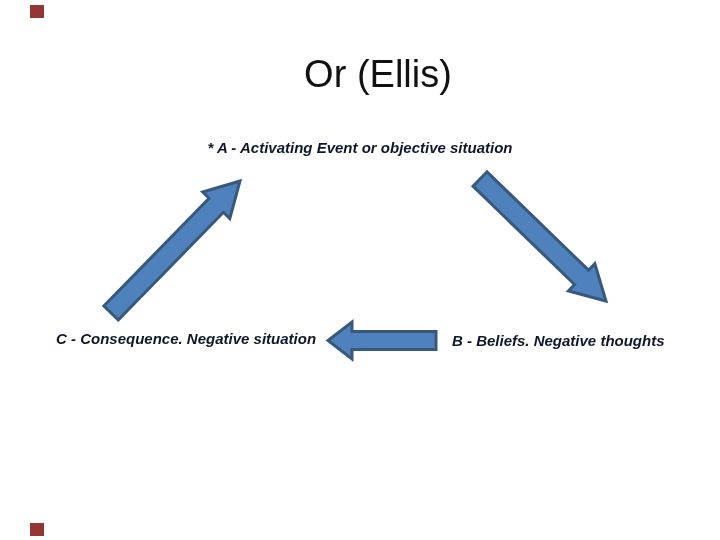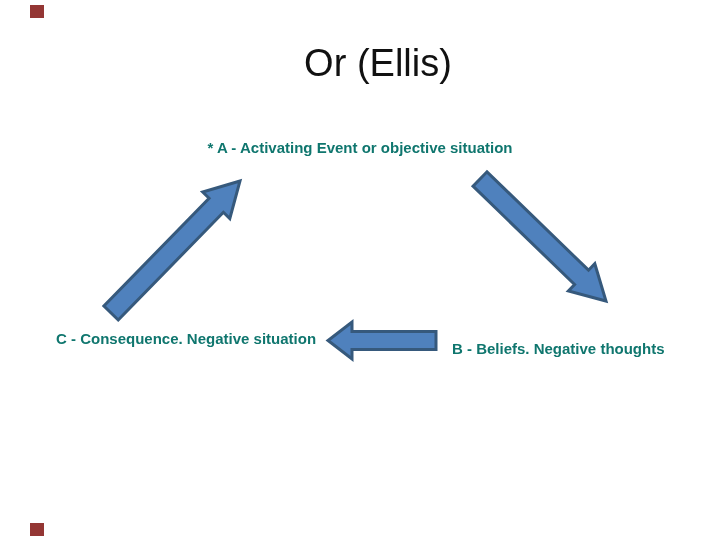--- a/index.html
+++ b/index.html
@@ -24,48 +24,49 @@
     background: #943634;
   }
   .corner-marker.top { top: 5px; }
   .corner-marker.bottom { top: 523px; }
 
   .slide-title {
     position: absolute;
     top: 42px;
     left: 0;
     right: 0;
-    margin: 0;
+    margin: 11px;
     text-align: center;
     font-size: 38px;
     font-weight: 400;
     letter-spacing: 0px;
     color: #111111;
     padding-left: 36px;
   }
   .label {
     position: absolute;
     font-size: 15px;
     font-weight: 700;
     line-height: 19px;
     white-space: nowrap;
-    color: #0f766e;
+    color: #0f172a;
+    font-style: italic;
   }
   .label-a {
     top: 138px;
     left: 0;
     right: 0;
     text-align: center;
   }
   .label-c {
     top: 329px;
     left: 56px;
   }
   .label-b {
-    top: 339px;
+    top: 331px;
     left: 452px;
     text-align: right;
   }
   .arrow-layer {
     position: absolute;
     top: 0;
     left: 0;
     width: 720px;
     height: 540px;
   }

